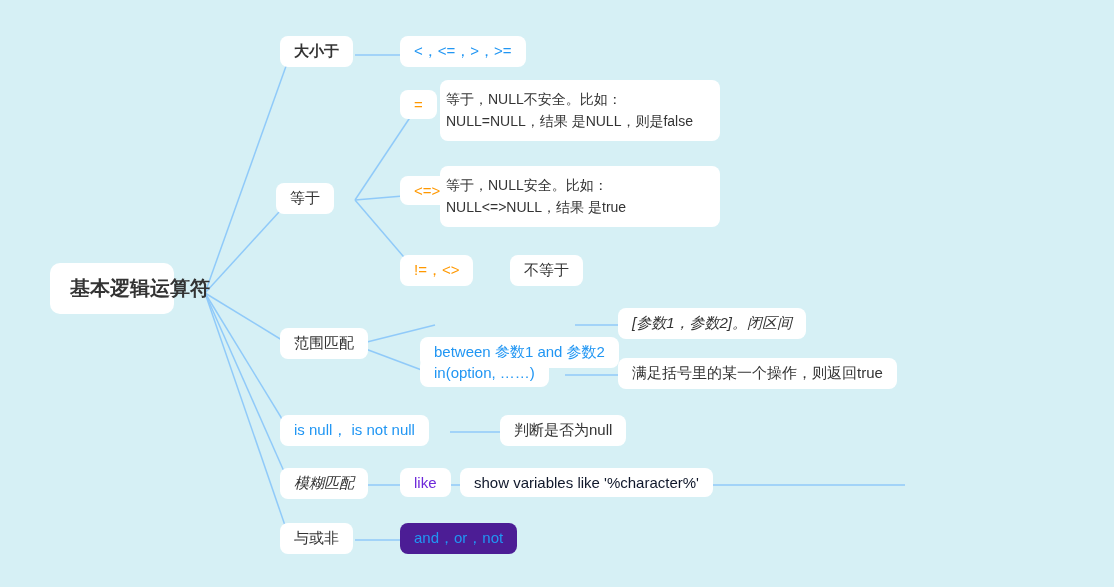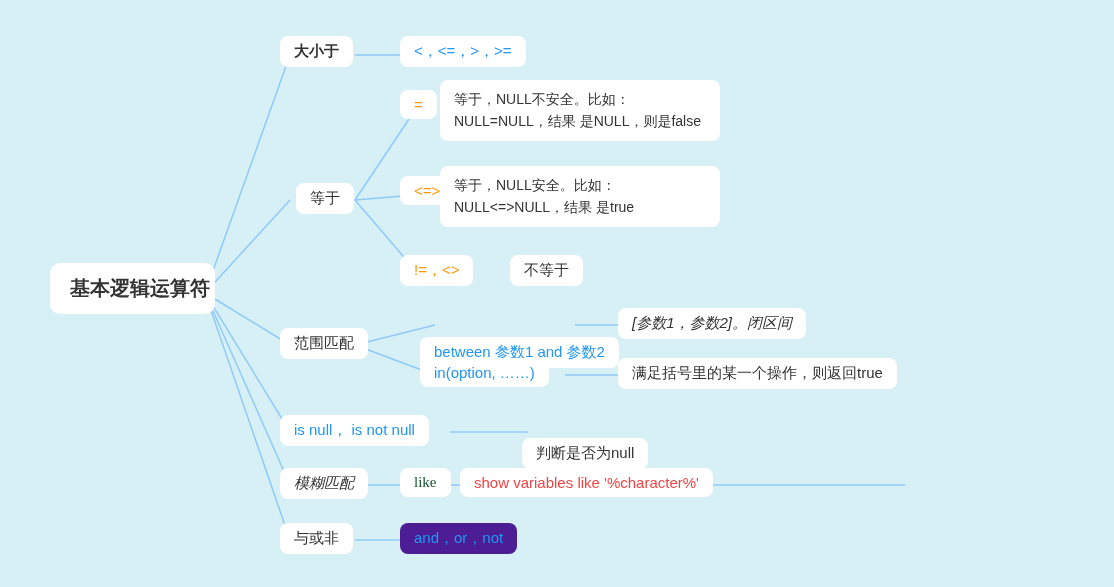--- a/index.html
+++ b/index.html
@@ -35,21 +35,21 @@
       color: #333;
     }
     .node-blue {
       background: white;
       border: none;
       color: #2196f3;
     }
     .node-desc {
       background: white;
       border-radius: 8px;
-      padding: 8px 14px;
+      padding: 8px 6px;
       font-size: 14px;
       color: #333;
       white-space: normal;
       line-height: 1.6;
     }
     
     svg.lines {
       position: absolute;
       top: 0; left: 0;
       width: 1114px;
@@ -107,26 +107,26 @@
 
     <line x1="355" y1="485" x2="405" y2="485"></line>
 
     <line x1="435" y1="485" x2="468" y2="485"></line>
 
     <line x1="690" y1="485" x2="905" y2="485"></line>
 
     <line x1="355" y1="540" x2="405" y2="540"></line>
   </svg>
 
-  <div class="node node-center" style="left:50px; top:263px; width:165px; text-align:center;">基本逻辑运算符</div>
+  <div class="node node-center" style="left:50px; top:263px; width:124px; text-align:center;">基本逻辑运算符</div>
 
   <div class="node" style="left:280px; top:36px;font-weight:bold;">大小于</div>
   <div class="node node-blue" style="left:400px; top:36px; background:white; color:#2196f3;">&lt;，&lt;=，&gt;，&gt;=</div>
 
-  <div class="node" style="left:296px; top:183px;">等于</div>
+  <div class="node" style="left:276px; top:183px;">等于</div>
 
   <div class="node node-blue" style="left:400px; top:90px; color:#ff9800;">=</div>
   <div class="node node-desc" style="left:440px; top:80px; width:280px;">等于，NULL不安全。比如：NULL=NULL，结果
 是NULL，则是false</div>
 
   <div class="node node-blue" style="left:400px; top:176px; color:#ff9800;">&lt;=&gt;</div>
   <div class="node node-desc" style="left:440px; top:166px; width:280px;">等于，NULL安全。比如：NULL&lt;=&gt;NULL，结果
 是true</div>
 
   <div class="node node-blue" style="left:400px; top:255px; color:#ff9800;">!=，&lt;&gt;</div>
@@ -134,21 +134,21 @@
 
   <div class="node" style="left:280px; top:328px;">范围匹配</div>
 
   <div class="node" style="left:420px; top:308px; color:#2196f3; background:white;margin-top:29px;">between 参数1 and 参数2</div>
   <div class="node" style="left:618px; top:308px;font-style:italic;">[参数1，参数2]。闭区间</div>
 
   <div class="node" style="left:420px; top:358px; color:#2196f3; background:white;">in(option, ……)</div>
   <div class="node" style="left:280px; top:415px; color:#2196f3; background:white;">is null，  is not null</div>
 
   <div class="node" style="left:618px; top:358px;">满足括号里的某一个操作，则返回true</div>
-  <div class="node" style="left:500px; top:438px;margin-left:22px;">判断是否为null</div>
+  <div class="node" style="left:500px; top:415px;">判断是否为null</div>
 
   <div class="node" style="left:280px; top:468px;font-style:italic;">模糊匹配</div>
-  <div class="node node-blue" style="left:400px; top:468px; color:#14532d;font-family:Liberation Serif, serif;">like</div>
-  <div class="node" style="left:460px; top:468px; color:#ef4444; background:white;">show variables like '%character%'</div>
+  <div class="node node-blue" style="left:400px; top:468px; color:#6d28d9;">like</div>
+  <div class="node" style="left:460px; top:468px; color:#0f172a; background:white;">show variables like '%character%'</div>
 
   <div class="node" style="left:280px; top:523px;">与或非</div>
   <div class="node" style="left:400px; top:523px; color:#2196f3; background:#4c1d95;">and，or，not</div>
 </div>
 
 </body></html>

